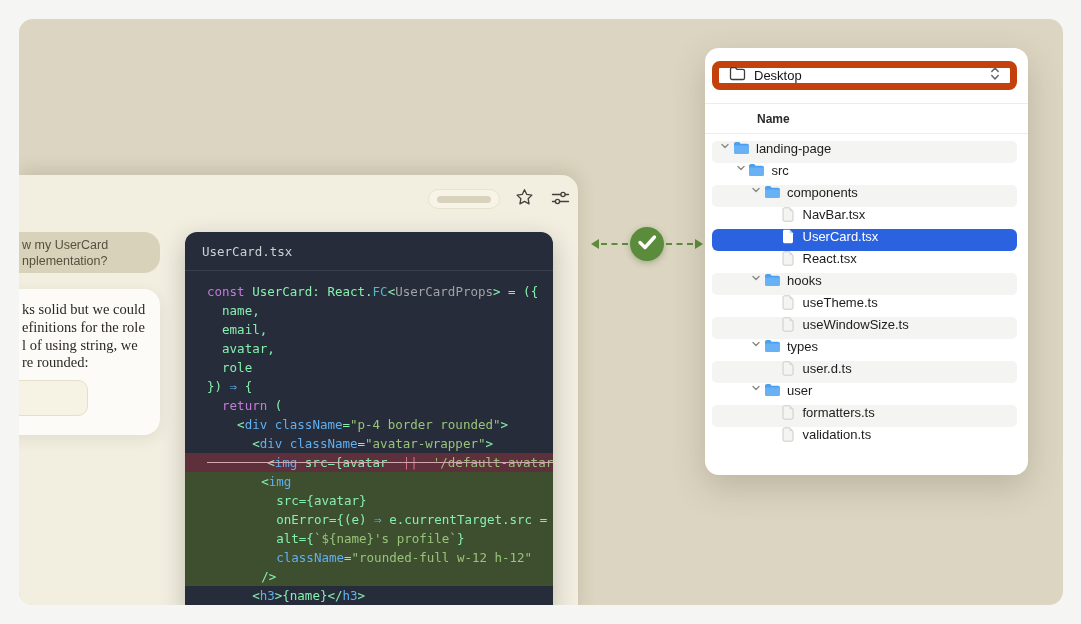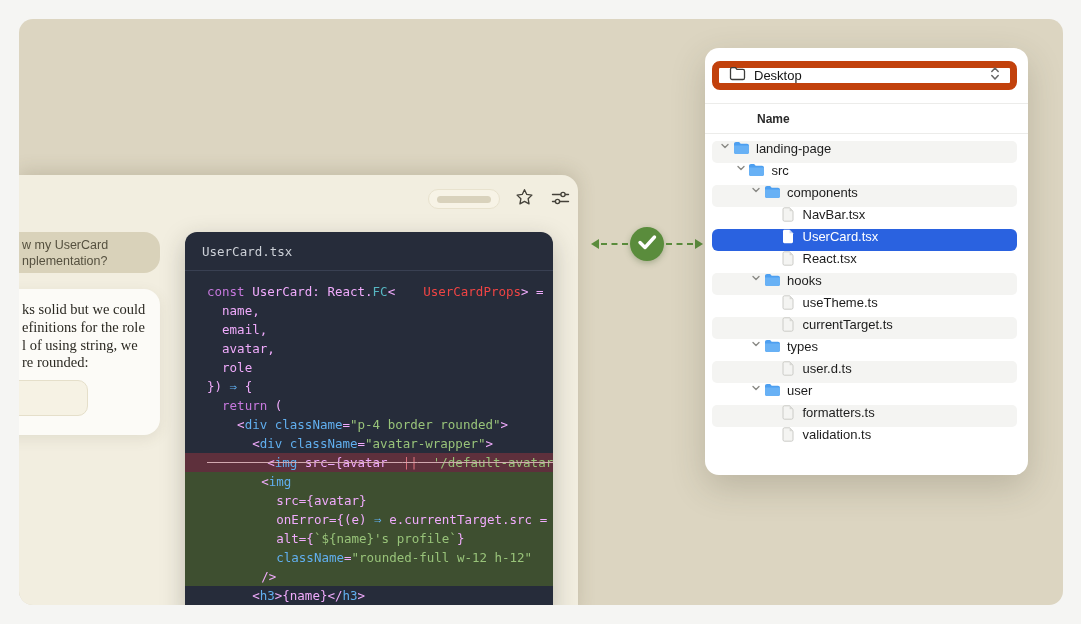--- a/index.html
+++ b/index.html
@@ -38,28 +38,28 @@
                 box-shadow:0 8px 24px rgba(40,40,30,.25); }
   .code-header { height:39px; border-bottom:1px solid #394052; display:flex; align-items:center;
                  padding-left:17px; color:#ccd0d7;
                  font-family:"DejaVu Sans Mono", monospace; font-size:12.5px; }
   .code-body { padding:11px 0 0 0; font-family:"DejaVu Sans Mono", monospace;
                font-size:12.5px; line-height:19px; white-space:pre; overflow:hidden; }
   .line { padding-left:22px; height:19px; }
   .line.added   { background:#3e4f30;padding-left:16px; }
   .line.removed { background:#5e303c; }
   .line.removed .strike { text-decoration:line-through; text-decoration-color:#d2a9b0; }
-  .tx  { color:#f0abfc; }
+  .tx  { color:#86efac; }
   .kw  { color:#c678dd; }
   .tag { color:#61afef; }
   .attr{ color:#61afef; }
   .str { color:#98c379; }
   .op  { color:#61afef; }
   .fc  { color:#56b6c2; }
-  .ty  { color:#ef4444;margin-left:28px; }
+  .ty  { color:#a3a3a3; }
   .op2 { color:#d8717c; }
 
   
   .sync { position:absolute; left:572px; top:207px; width:124px; height:36px;
           display:flex; align-items:center; }
   .dash { width:27px; height:0; border-top:2.5px dashed #5a8c3c; margin:0 2px; }
   .tri-left { width:0;height:0;border-top:5px solid transparent;border-bottom:5px solid transparent;
               border-right:8px solid #5a8c3c; }
   .tri-right{ width:0;height:0;border-top:5px solid transparent;border-bottom:5px solid transparent;
               border-left:8px solid #5a8c3c; }
@@ -263,21 +263,21 @@
           <span>useTheme.ts</span>
         </div>
         <div class="row alt" style="padding-left: 52.5px;">
           <span class="spacer"></span>
           <span class="tree-icon">
             <svg width="12" height="15" viewBox="0 0 12 15">
               <path d="M1 2.2 C1 1.4 1.6 .8 2.4 .8 H7.6 L11 4.2 V12.8 c0 .8-.6 1.4-1.4 1.4 H2.4 C1.6 14.2 1 13.6 1 12.8 Z" fill="#f4f4f2" stroke="#c6c6c2" stroke-width="0.9"></path>
               <path d="M7.6 .8 V4.2 H11 Z" fill="#d9d9d5"></path>
             </svg>
           </span>
-          <span>currentTarget.ts</span>
+          <span>useWindowSize.ts</span>
         </div>
         <div class="row" style="padding-left: 37px;">
           <span class="chev">
             <svg width="10" height="10" viewBox="0 0 10 10">
               <path d="M2 3.4 L5 6.4 L8 3.4" fill="none" stroke="#8a8a86" stroke-width="1.4" stroke-linecap="round" stroke-linejoin="round"></path>
             </svg>
           </span>
           <span class="tree-icon">
             <svg width="17" height="14" viewBox="0 0 17 14">
               <path d="M1 3.1 C1 2 1.8 1.1 3 1.1 h3.1 l1.6 1.7 H14 c1.1 0 2 .9 2 2 V11 c0 1.1-.9 2-2 2 H3 c-1.1 0-2-.9-2-2 Z" fill="#4d9ff0"></path>

